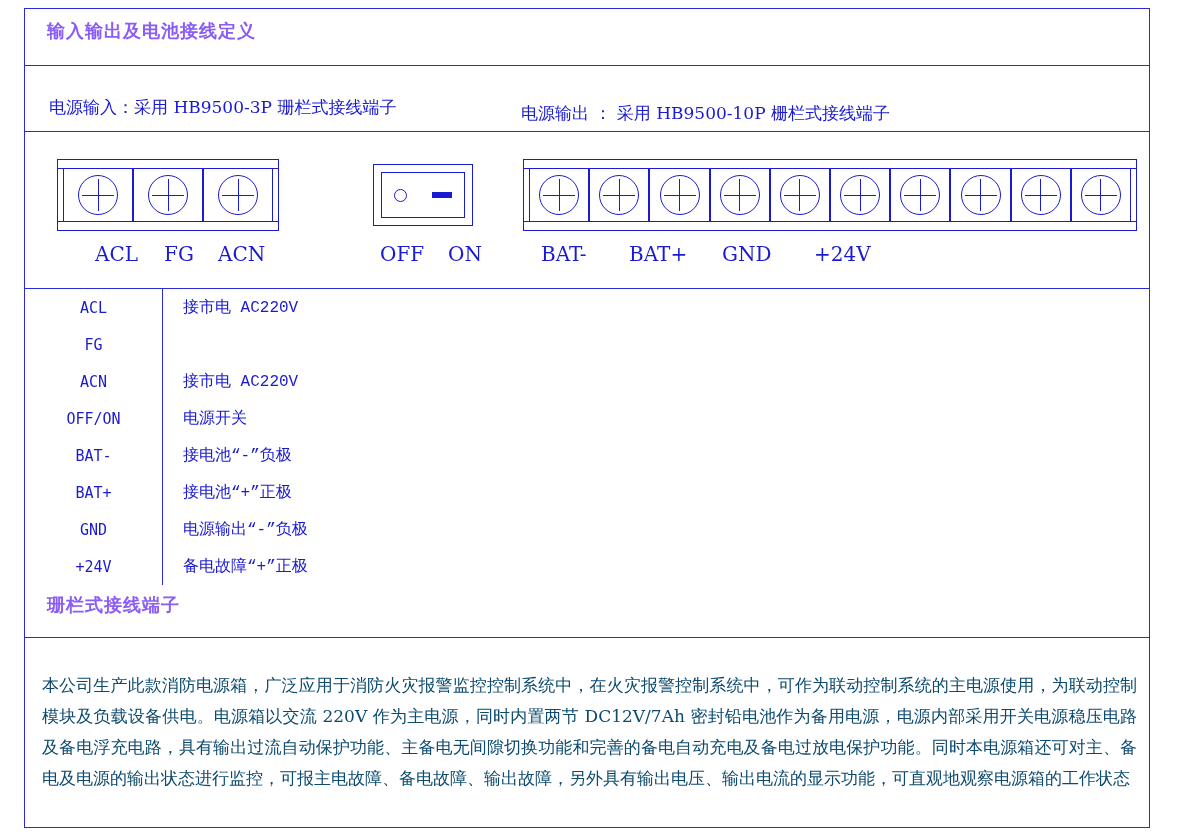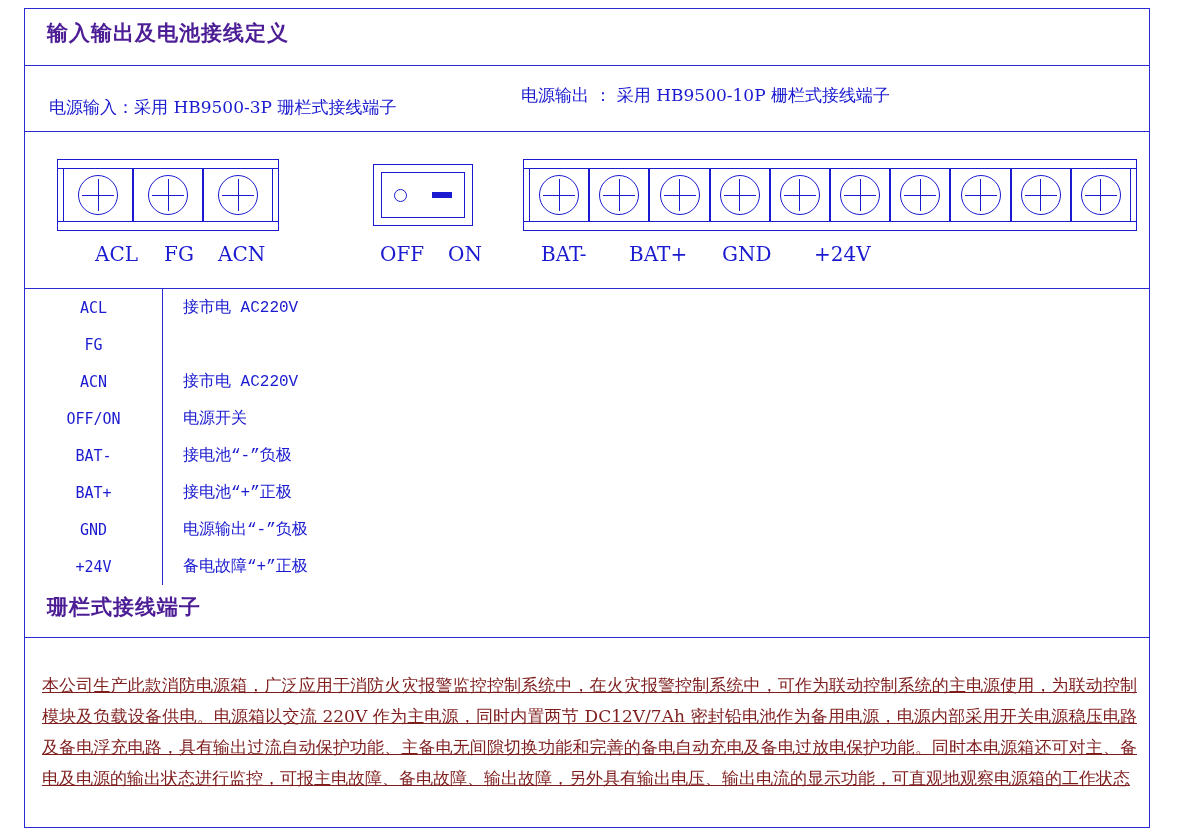--- a/index.html
+++ b/index.html
@@ -33,22 +33,22 @@
   }
   
   .section-title {
     position: absolute;
     left: 25px;
     width: 1124px;
     box-sizing: border-box;
     border-bottom: 1px solid #2a2ad6;
     font-family: "DejaVu Sans", sans-serif;
     font-weight: bold;
-    font-size: 21px;
-    color: #4c1d95;
+    font-size: 18px;
+    color: #8b5cf6;
     padding: 10px 0 10px 22px;
     letter-spacing: 1px;
   }
   #sec1 { top: 9px; height: 57px; }
   #sec2 { top: 583px; height: 55px; }
 
   
   .wiring-line {
     position: absolute;
     top: 84px;
@@ -59,21 +59,21 @@
     box-sizing: border-box;
   }
   .wl-text {
     position: absolute;
     font-family: "DejaVu Serif", serif;
     font-size: 17px;
     color: #1a1ad0;
     white-space: nowrap;
   }
   #wl-in  { left: 24px;  top: 12px; text-align: center; }
-  #wl-out { left: 496px; top: 0; text-align: center; }
+  #wl-out { left: 496px; top: 18px; text-align: center; }
 
   
   .connector-area {
     position: absolute;
     left: 25px;
     top: 132px;
     width: 1124px;
     height: 157px;
     border-bottom: 1px solid #2a2ad6;
     box-sizing: border-box;
@@ -205,24 +205,23 @@
 
   
   .intro {
     position: absolute;
     left: 42px;
     top: 670px;
     width: 1095px;
     font-family: "DejaVu Serif", serif;
     font-size: 17px;
     line-height: 31px;
-    color: #7f1d1d;
+    color: #0c4a6e;
     text-align: justify;
     text-justify: inter-ideograph;
-    text-decoration: underline;
   }
 </style>
 </head>
 <body>
 
 <div class="page">
 
   <div class="frame"></div>
 
   <div id="sec1" class="section-title">输入输出及电池接线定义</div>

